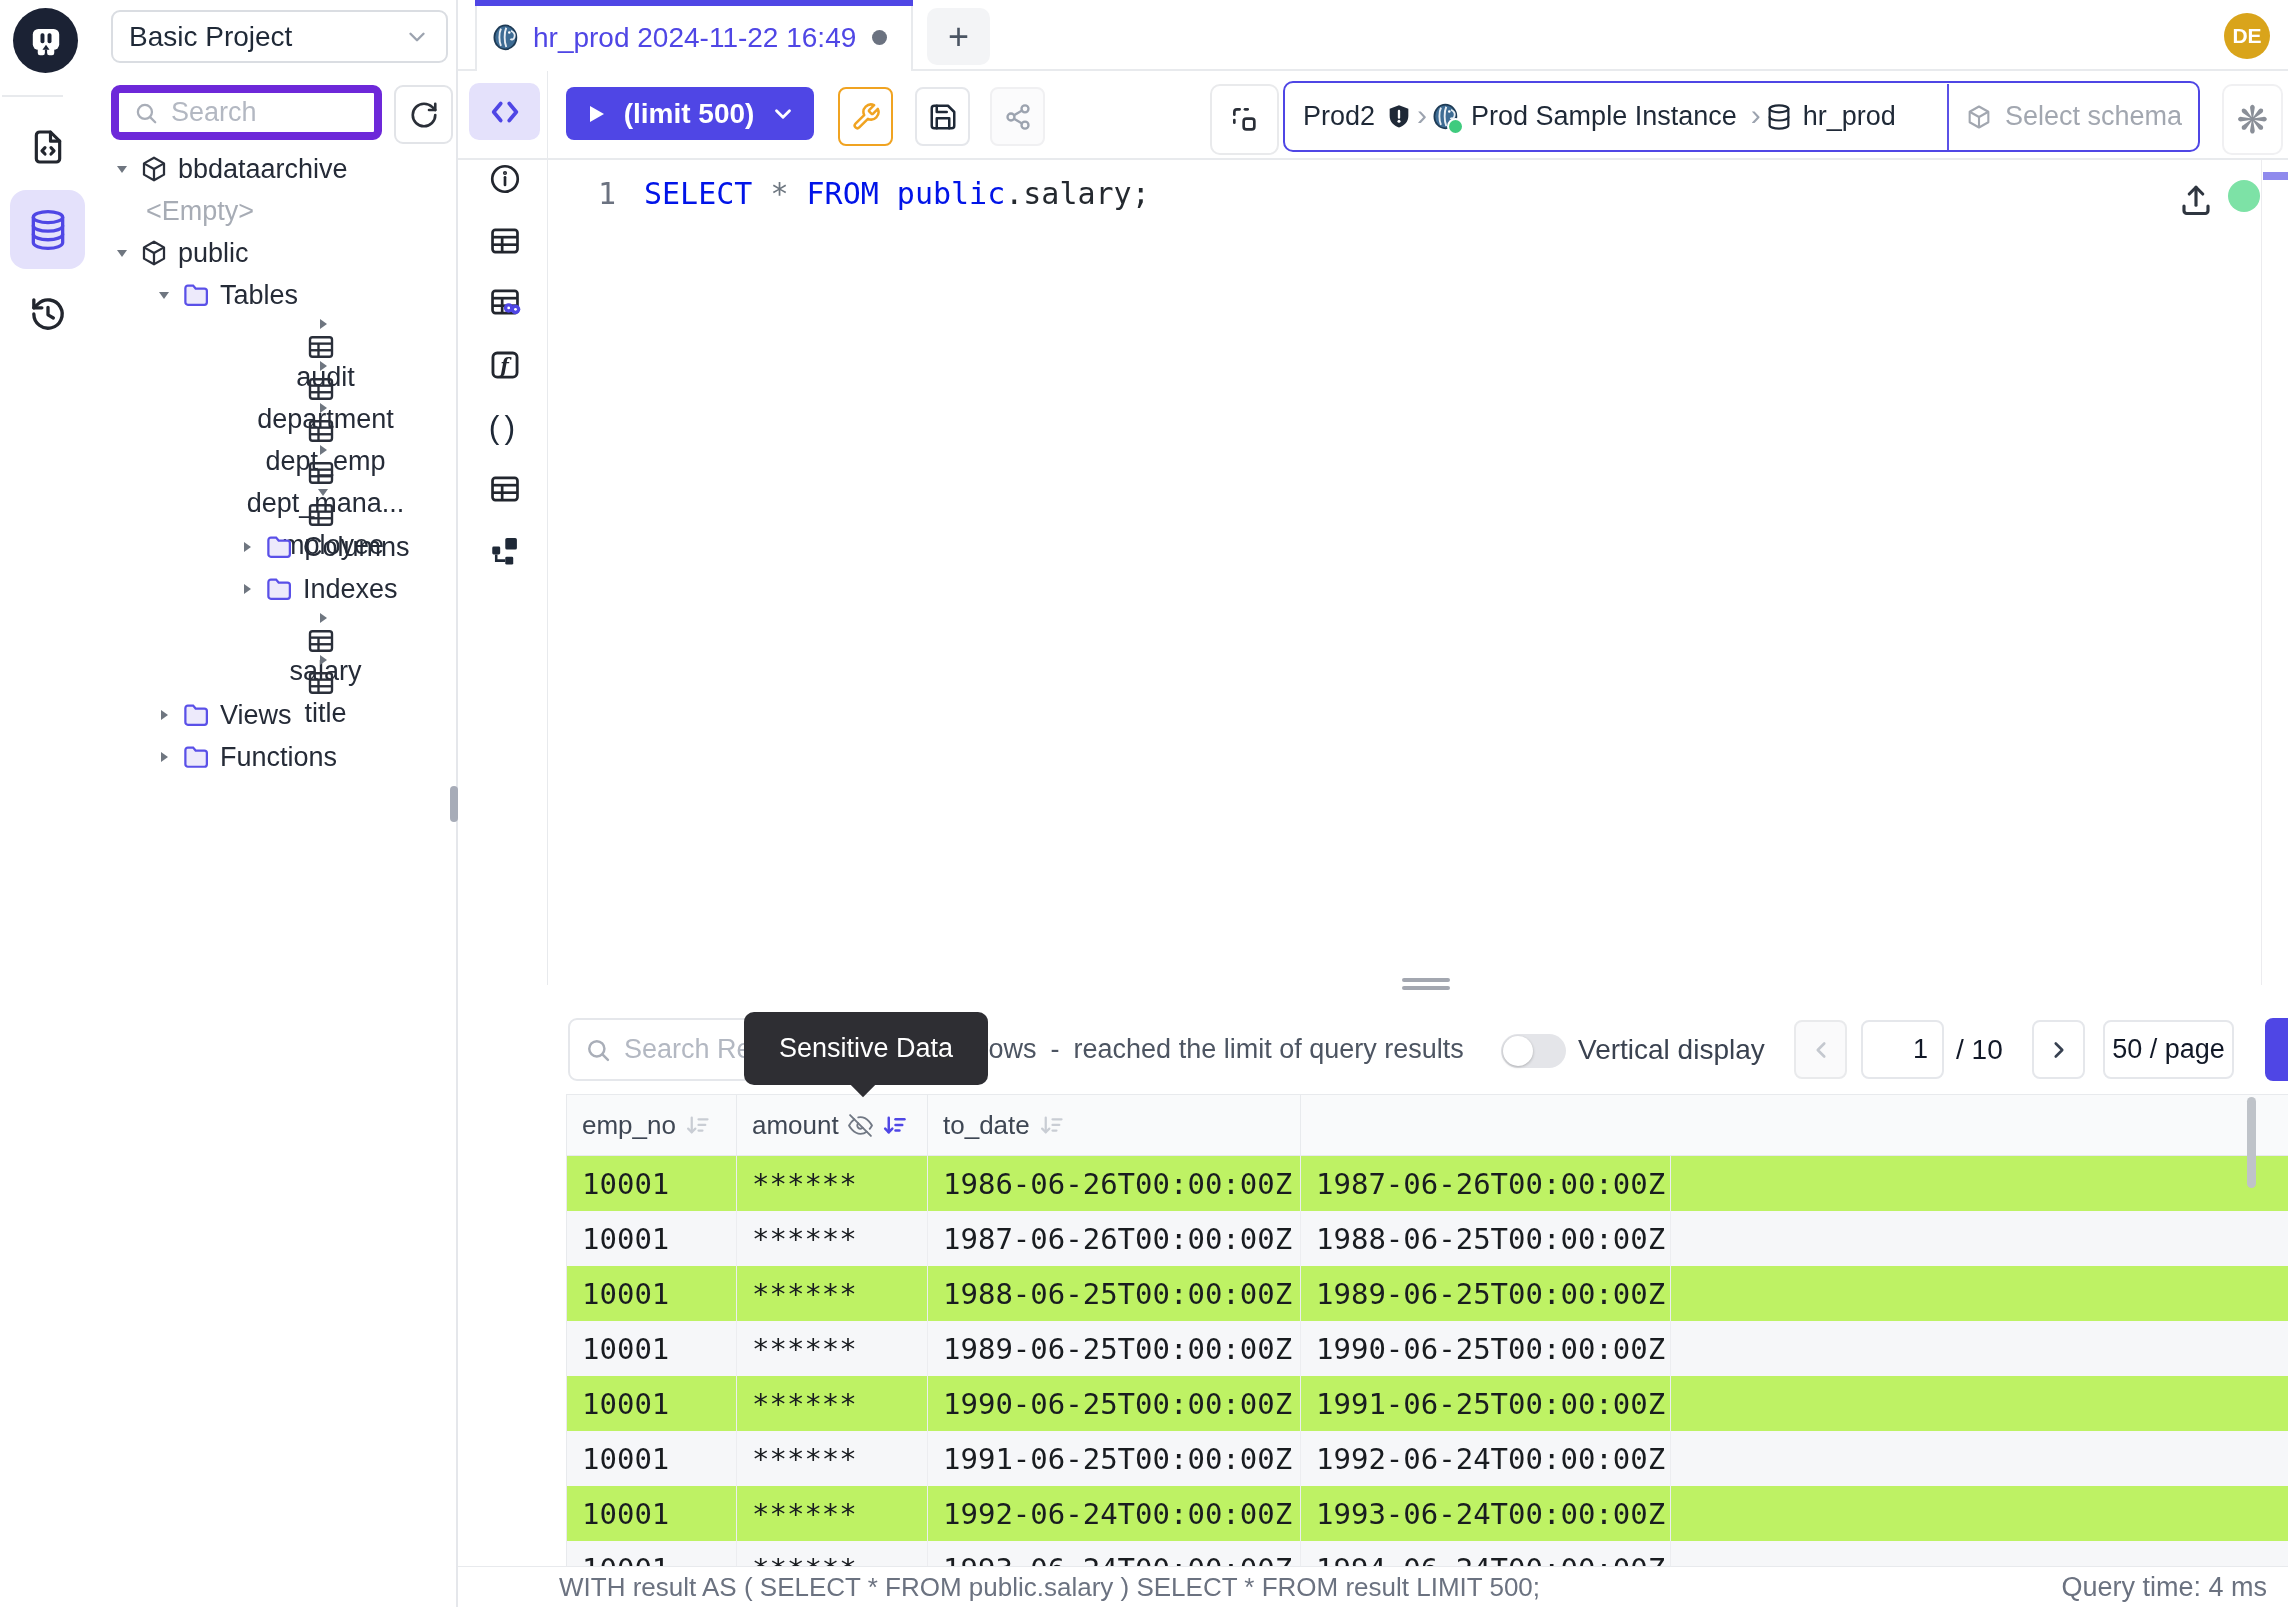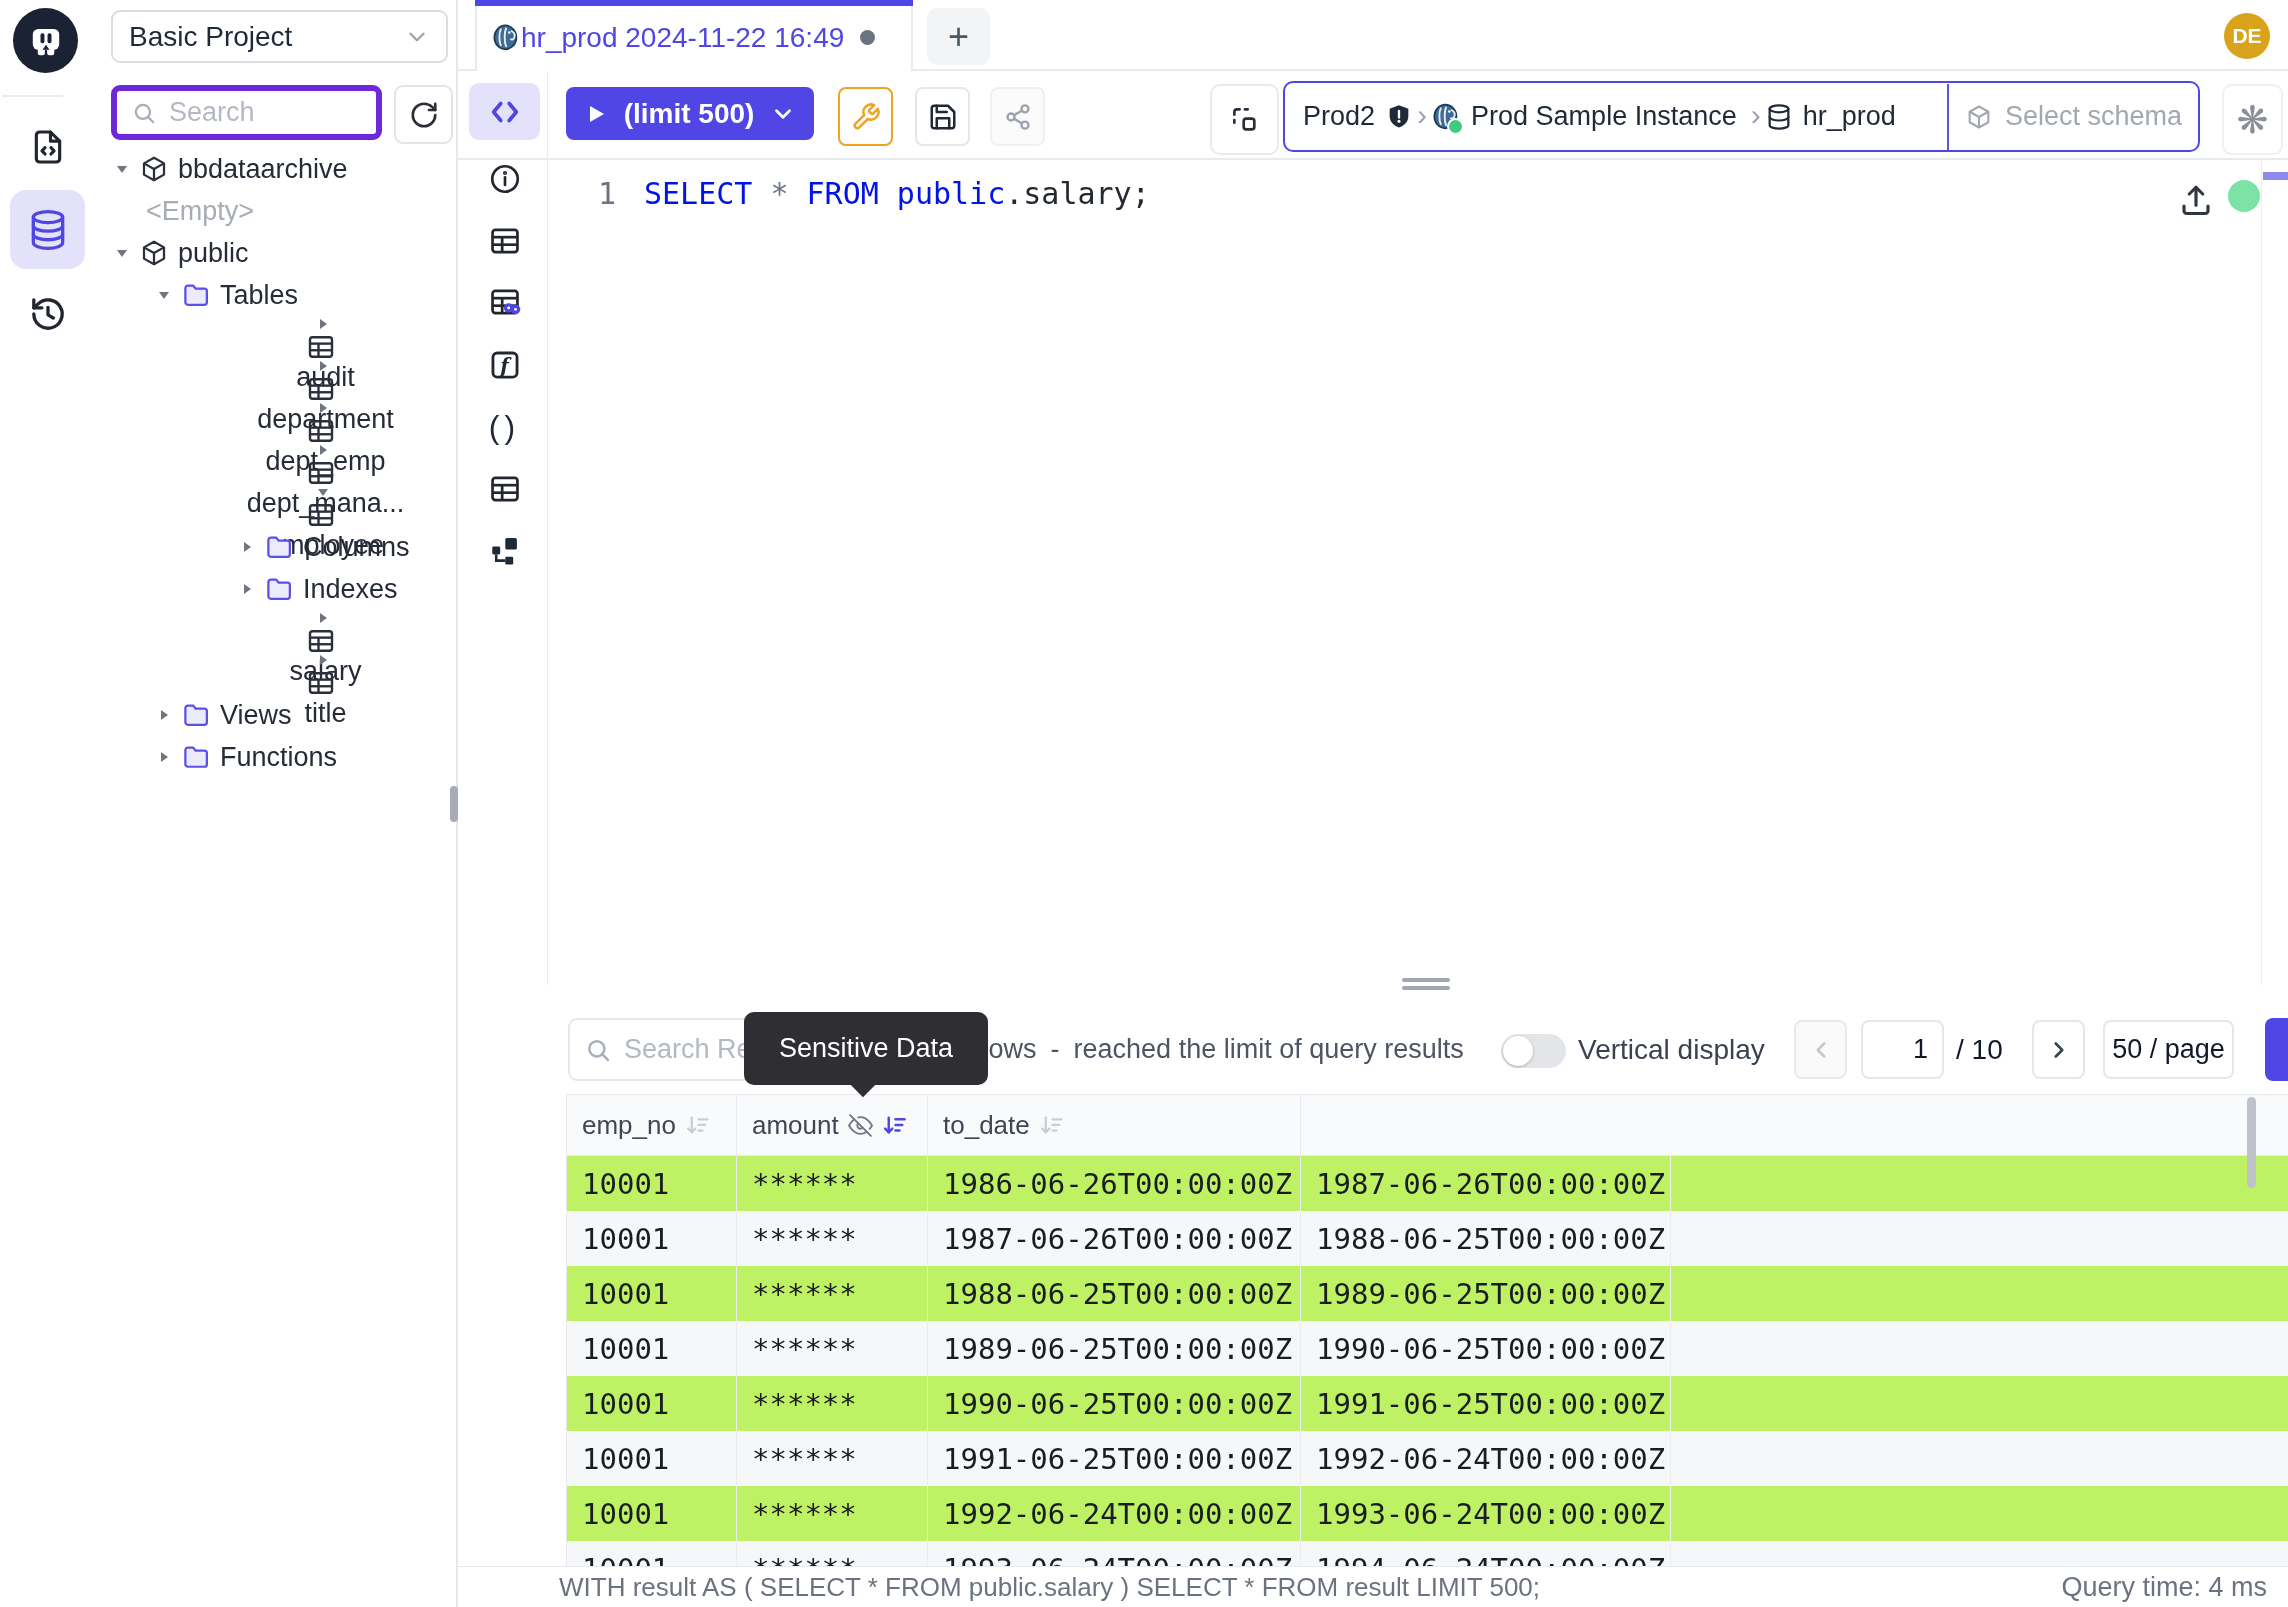--- a/index.html
+++ b/index.html
@@ -10,38 +10,38 @@
 
   
   #logo{left:13px;top:8px;width:65px;height:65px;border-radius:50%;background:#1B2234;display:flex;align-items:center;justify-content:center;}
   #rail-divider{left:2px;top:95px;width:61px;height:2px;background:#E8EAED;}
   .railbtn{left:22px;width:51px;height:51px;display:flex;align-items:center;justify-content:center;cursor:pointer;}
   #rail-db{left:10px;top:190px;width:75px;height:79px;background:#E4E1FB;border-radius:16px;display:flex;align-items:center;justify-content:center;cursor:pointer;}
 
   
   #project-select{left:111px;top:10px;width:337px;height:53px;border:2px solid #DADDE2;border-radius:9px;display:flex;align-items:center;padding:0 16px;box-sizing:border-box;cursor:pointer;background:#fff;}
   #project-select .lbl{font-size:28px;color:#1F2937;flex:1;}
-  #side-search{left:111px;top:85px;width:271px;height:55px;border:6px solid #6d28d9;border-radius:9px;display:flex;align-items:center;padding:0 14px;box-sizing:border-box;background:#fff;}
+  #side-search{left:111px;top:85px;width:271px;height:55px;border:8px solid #6d28d9;border-radius:9px;display:flex;align-items:center;padding:0 14px;box-sizing:border-box;background:#fff;}
   #side-search input{border:none;outline:none;font-size:27px;width:100%;margin-left:10px;font-family:"Liberation Sans",sans-serif;color:#1F2937;}
   #side-search input::placeholder{color:#B3B8C2;}
   #refresh-btn{left:394px;top:85px;width:55px;height:55px;border:2px solid #E2E4E8;border-radius:9px;display:flex;align-items:center;justify-content:center;cursor:pointer;background:#fff;}
   #tree{left:95px;top:148px;width:362px;}
   .trow{height:42px;display:flex;align-items:center;font-size:27px;color:#252B37;cursor:pointer;white-space:nowrap;}
   .trow .caret{width:22px;display:flex;justify-content:center;margin-right:6px;flex:none;}
   .trow .ticon{margin-right:9px;}
   .trow.muted{color:#A7ACB5;}
   .p0{padding-left:16px;} .p0e{padding-left:51px;} .p1{padding-left:58px;} .p2{padding-left:99px;flex-direction:column;} .p3{padding-left:141px;}
   #panel-divider{left:456px;top:0;width:2px;height:1608px;background:#E5E7EB;}
   #panel-handle{left:450px;top:786px;width:8px;height:36px;border-radius:4px;background:#A7ACB8;cursor:col-resize;}
 
   
   #tabbar-line{left:458px;top:69px;width:1831px;height:2px;background:#E8EAED;}
   #active-tab{left:475px;top:4px;width:438px;height:67px;background:#fff;border-left:2px solid #E8EAED;border-right:2px solid #E8EAED;box-sizing:border-box;display:flex;align-items:center;padding:0 14px;cursor:pointer;z-index:3;}
   #active-tab .topbar{position:absolute;left:-2px;top:-4px;width:438px;height:6px;background:#4F46E5;}
-  #active-tab .title{font-size:28px;color:#4F46E5;white-space:nowrap;}
+  #active-tab .title{font-size:28px;color:#4F46E5;margin-left:12px;white-space:nowrap;}
   #active-tab .dirty{width:15px;height:15px;border-radius:50%;background:#6B7280;margin-left:16px;}
   #new-tab{left:927px;top:8px;width:63px;height:57px;background:#F3F4F6;border-radius:10px;display:flex;align-items:center;justify-content:center;font-size:36px;color:#4B5563;cursor:pointer;}
   #avatar{left:2224px;top:13px;width:46px;height:46px;border-radius:50%;display:flex;align-items:center;justify-content:center;color:#fff;font-size:21px;font-weight:bold;cursor:pointer;}
 
   
   #toolbar-line{left:458px;top:158px;width:1831px;height:2px;background:#E8EAED;}
   #run-btn{left:566px;top:87px;width:248px;height:53px;background:#4F46E5;border-radius:8px;display:flex;align-items:center;justify-content:center;gap:16px;cursor:pointer;}
   #run-btn .lbl{color:#fff;font-size:28px;font-weight:600;}
   .toolbtn{top:87px;width:55px;height:59px;border-radius:8px;box-sizing:border-box;display:flex;align-items:center;justify-content:center;cursor:pointer;background:#fff;}
   #wrench-btn{left:838px;border:2.5px solid #F0A321;}

